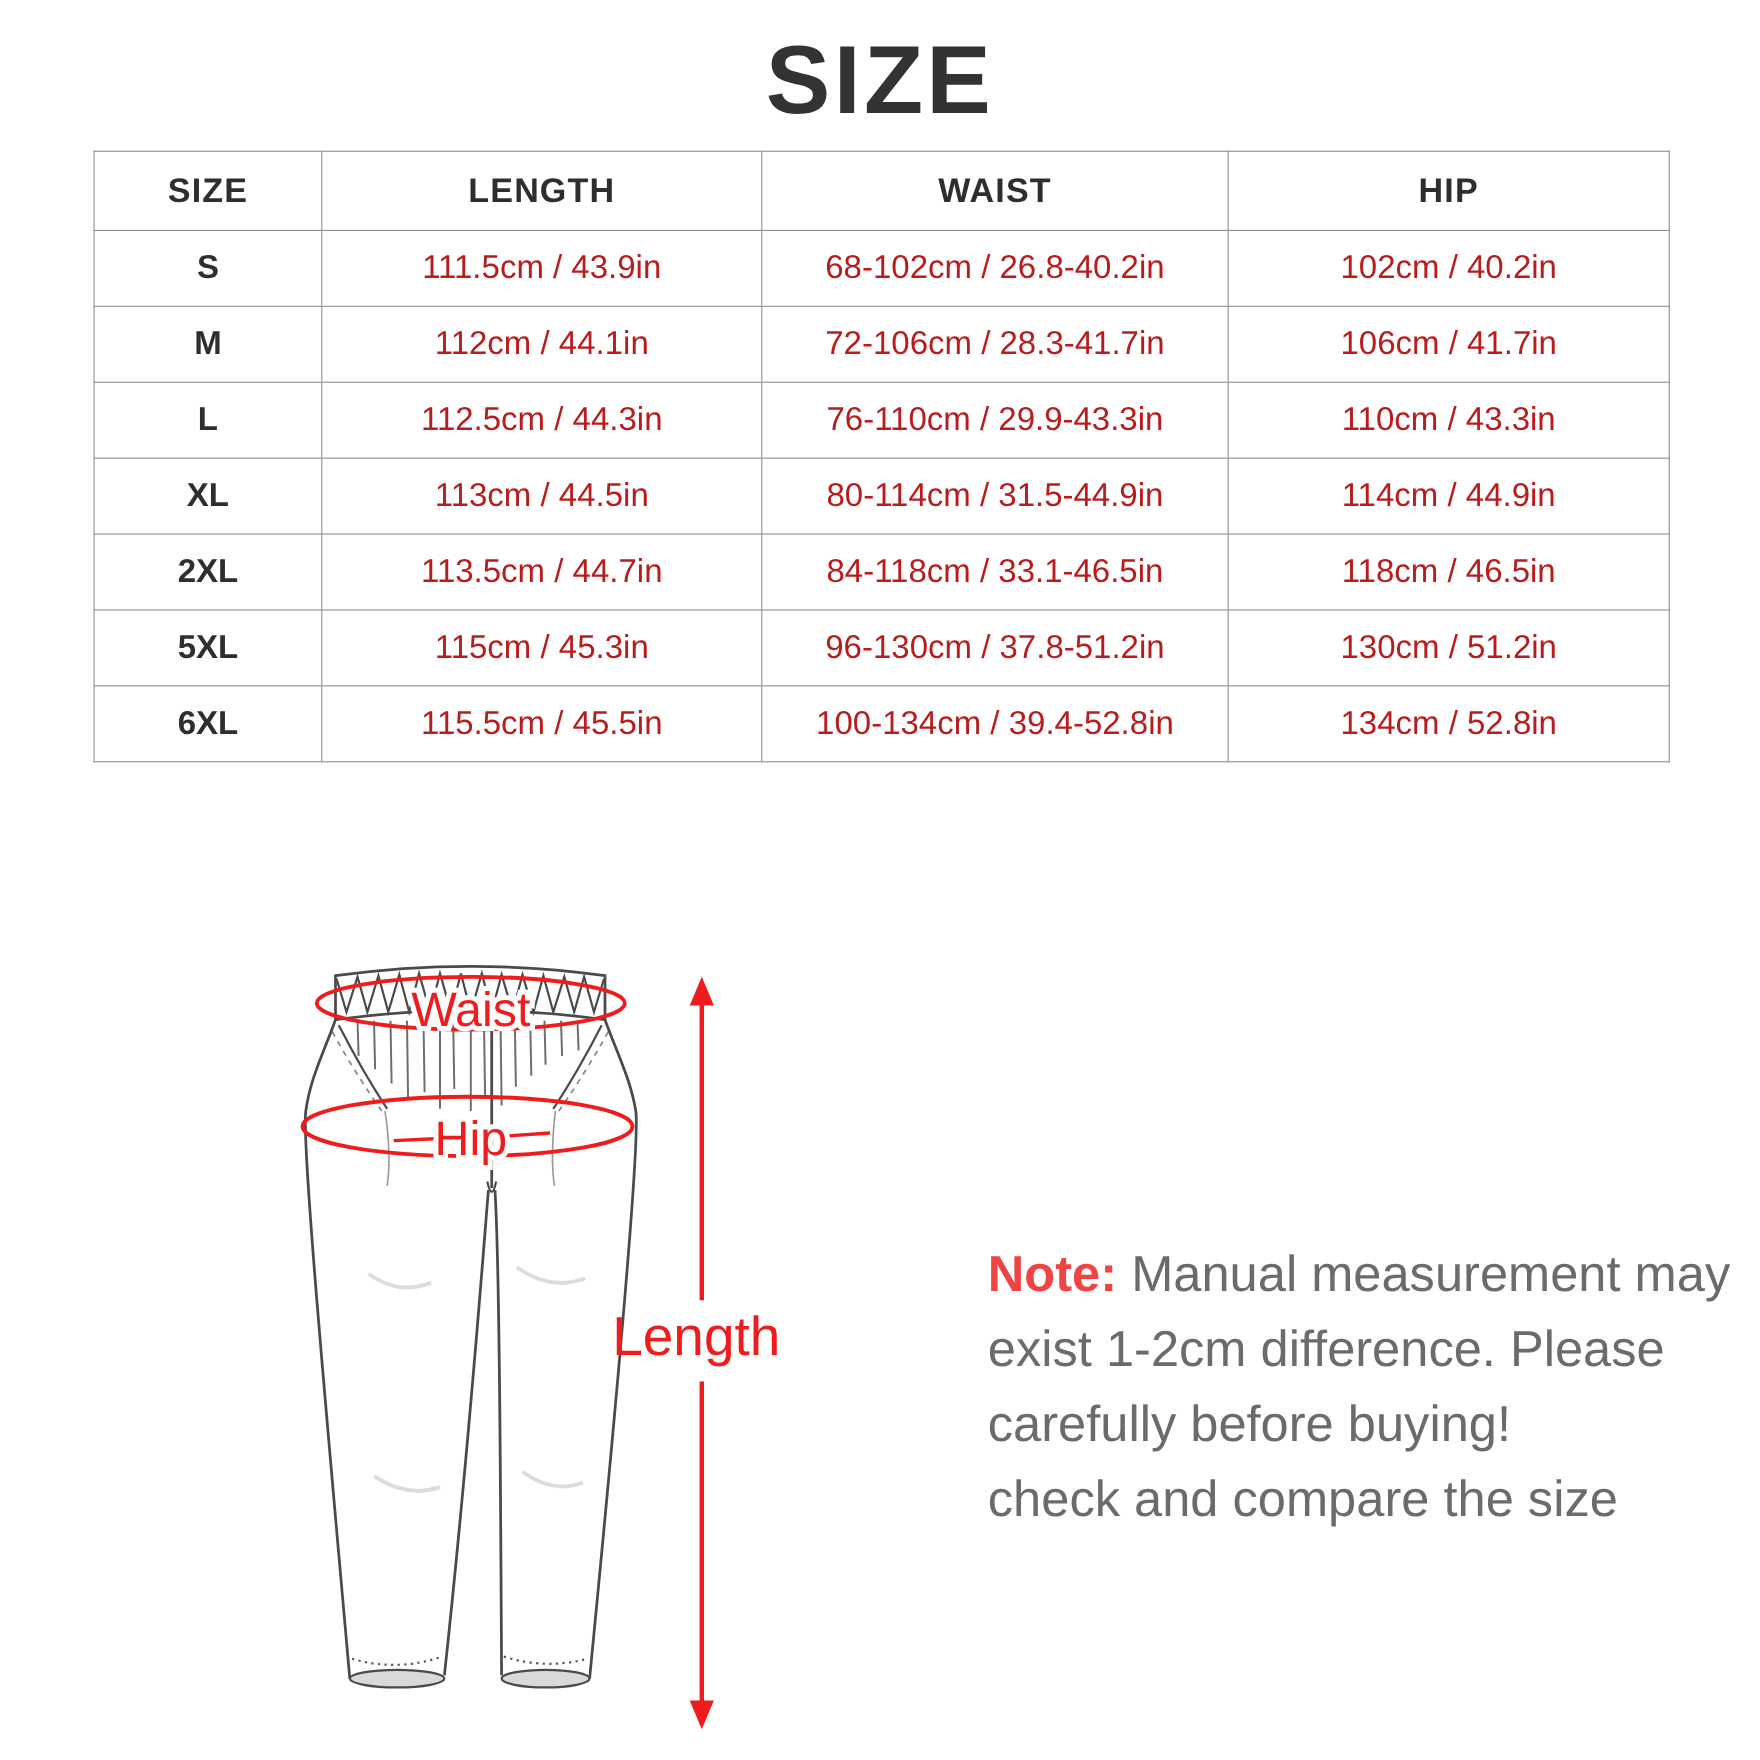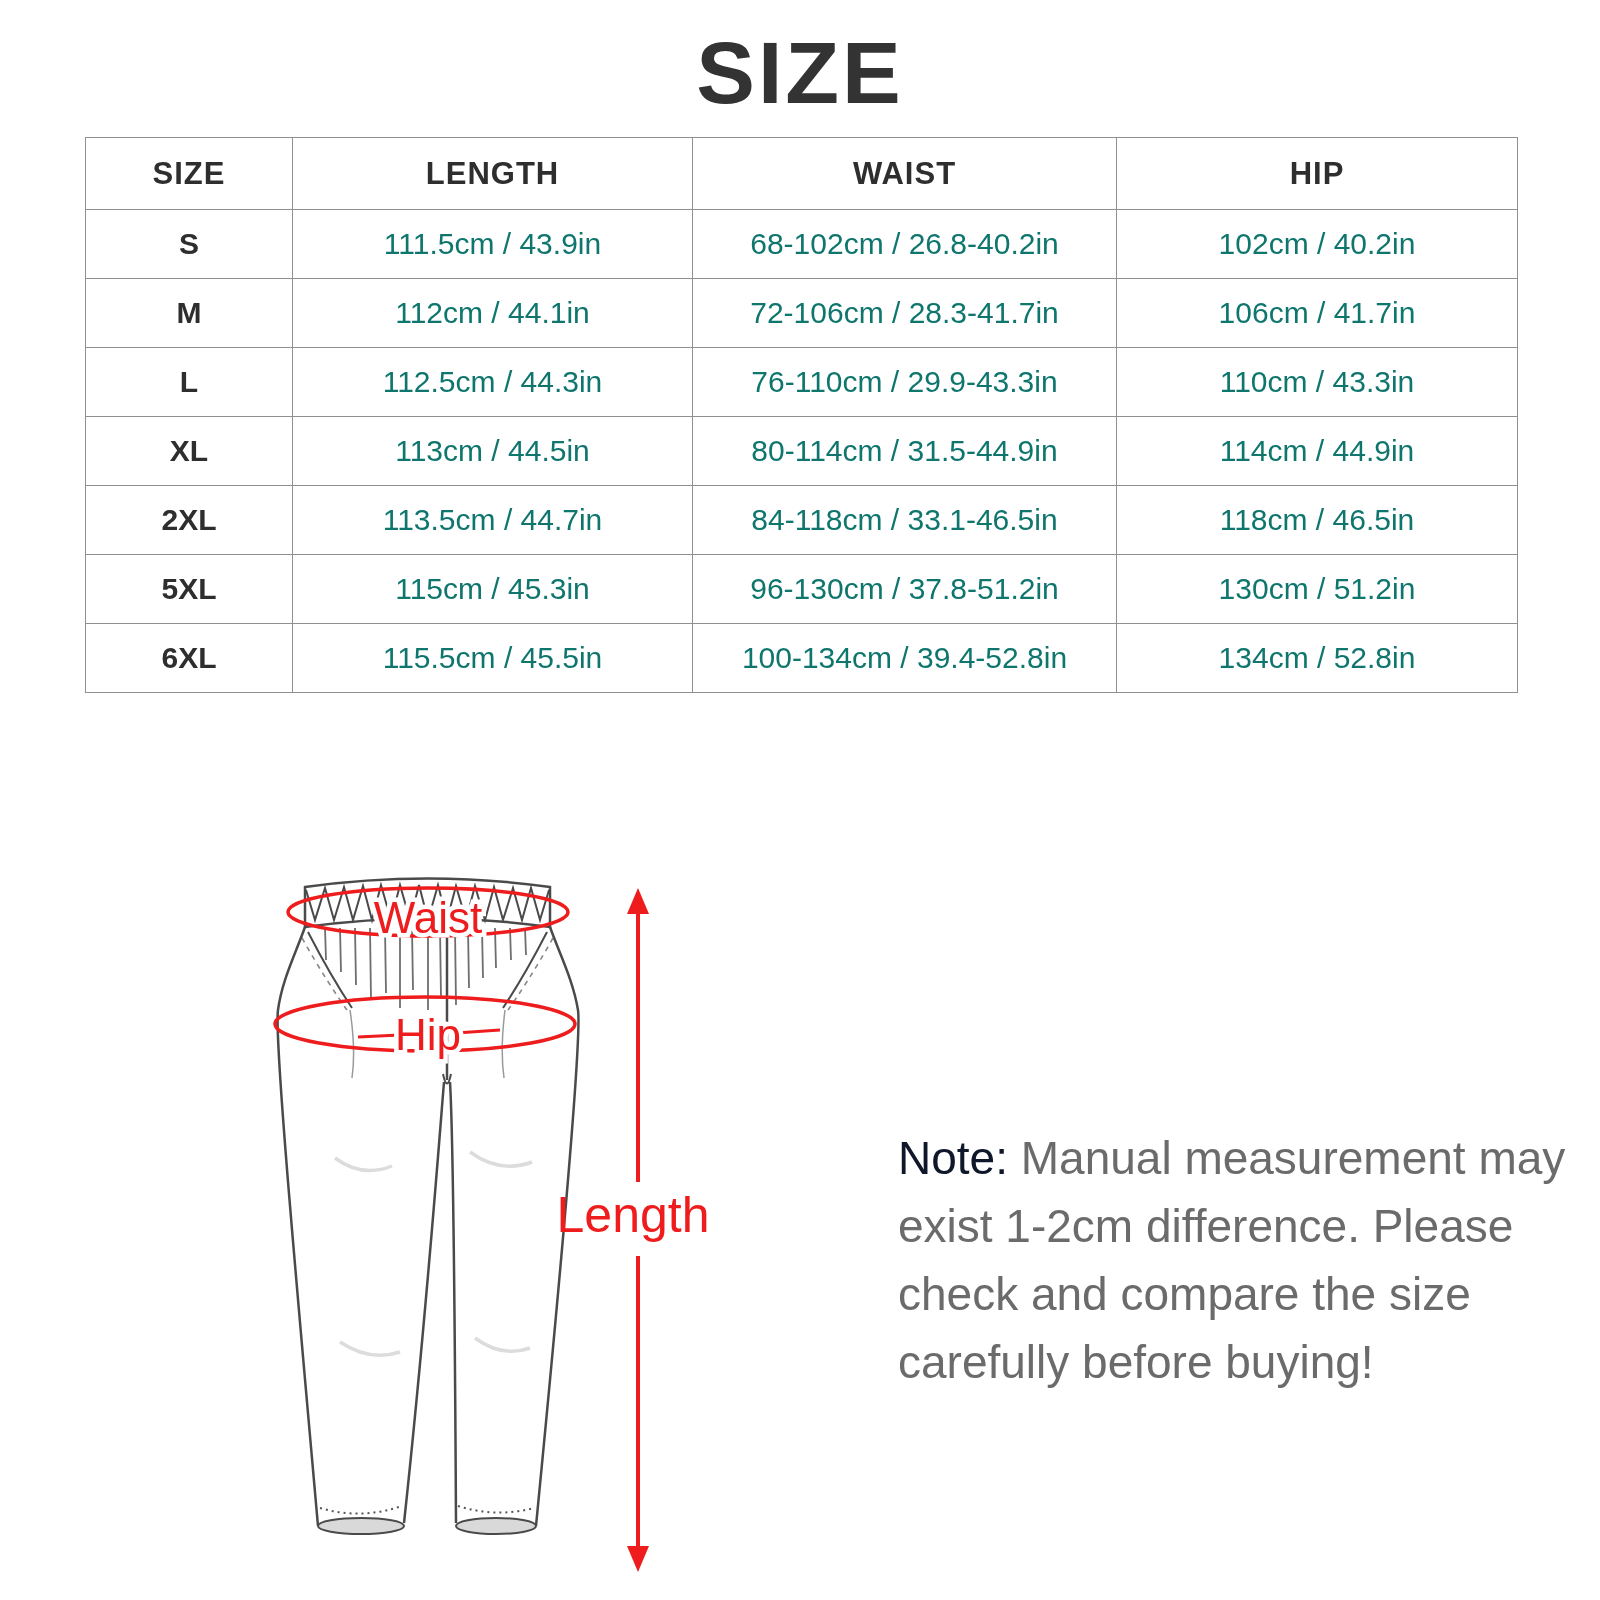--- a/index.html
+++ b/index.html
@@ -16,30 +16,30 @@
     border-collapse:collapse;table-layout:fixed;
   }
   table.size-table td,table.size-table th{
     border:1px solid #909090;text-align:center;vertical-align:middle;
     padding:0;
   }
   table.size-table th{
     height:71px;font-size:31px;font-weight:700;color:#2e2e2e;letter-spacing:1px;
   }
   table.size-table td{
-    height:68px;font-size:30px;font-weight:400;color:#0f766e;
+    height:68px;font-size:30px;font-weight:400;color:#b91c1c;
   }
   table.size-table td.size-cell{font-weight:700;color:#2e2e2e;}
   .pants-svg{position:absolute;left:240px;top:860px;}
   .note-block{
     position:absolute;left:898px;top:1124px;width:660px;
     font-size:46px;line-height:68px;color:#6b6b6b;
   }
   .note-block .note-line{white-space:nowrap;}
-  .note-block strong{font-weight:400;color:#0f172a;}
+  .note-block strong{font-weight:700;color:#ef4444;}
 </style>
 </head>
 <body>
 
 <div class="page-title">SIZE</div>
 
 <table class="size-table">
   <colgroup>
     <col style="width:207px">
       <col style="width:400px">
@@ -176,15 +176,15 @@
   </g>
   <text x="393" y="372" text-anchor="middle" font-size="50" fill="#ee1c1c" font-family="Liberation Sans, sans-serif">Length</text>
 </svg>
 
 <div class="note-block">
   <div class="note-line">
     <strong>Note:</strong>
     <span>Manual measurement may</span>
   </div>
   <div class="note-line">exist 1-2cm difference. Please</div>
+  <div class="note-line">carefully before buying!</div>
   <div class="note-line">check and compare the size</div>
-  <div class="note-line">carefully before buying!</div>
 </div>
 
 </body></html>

